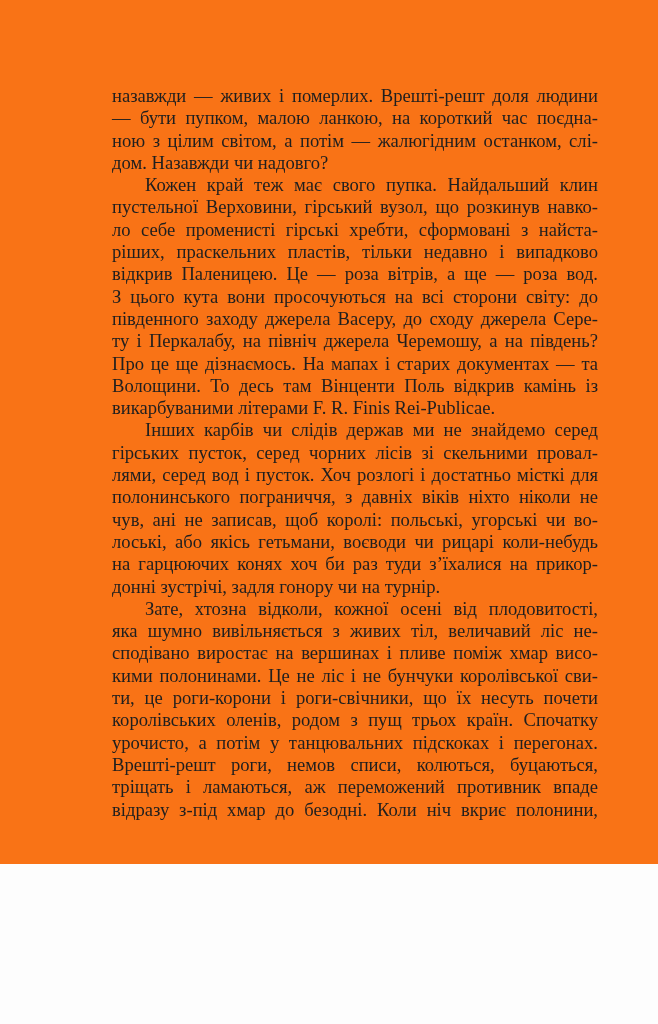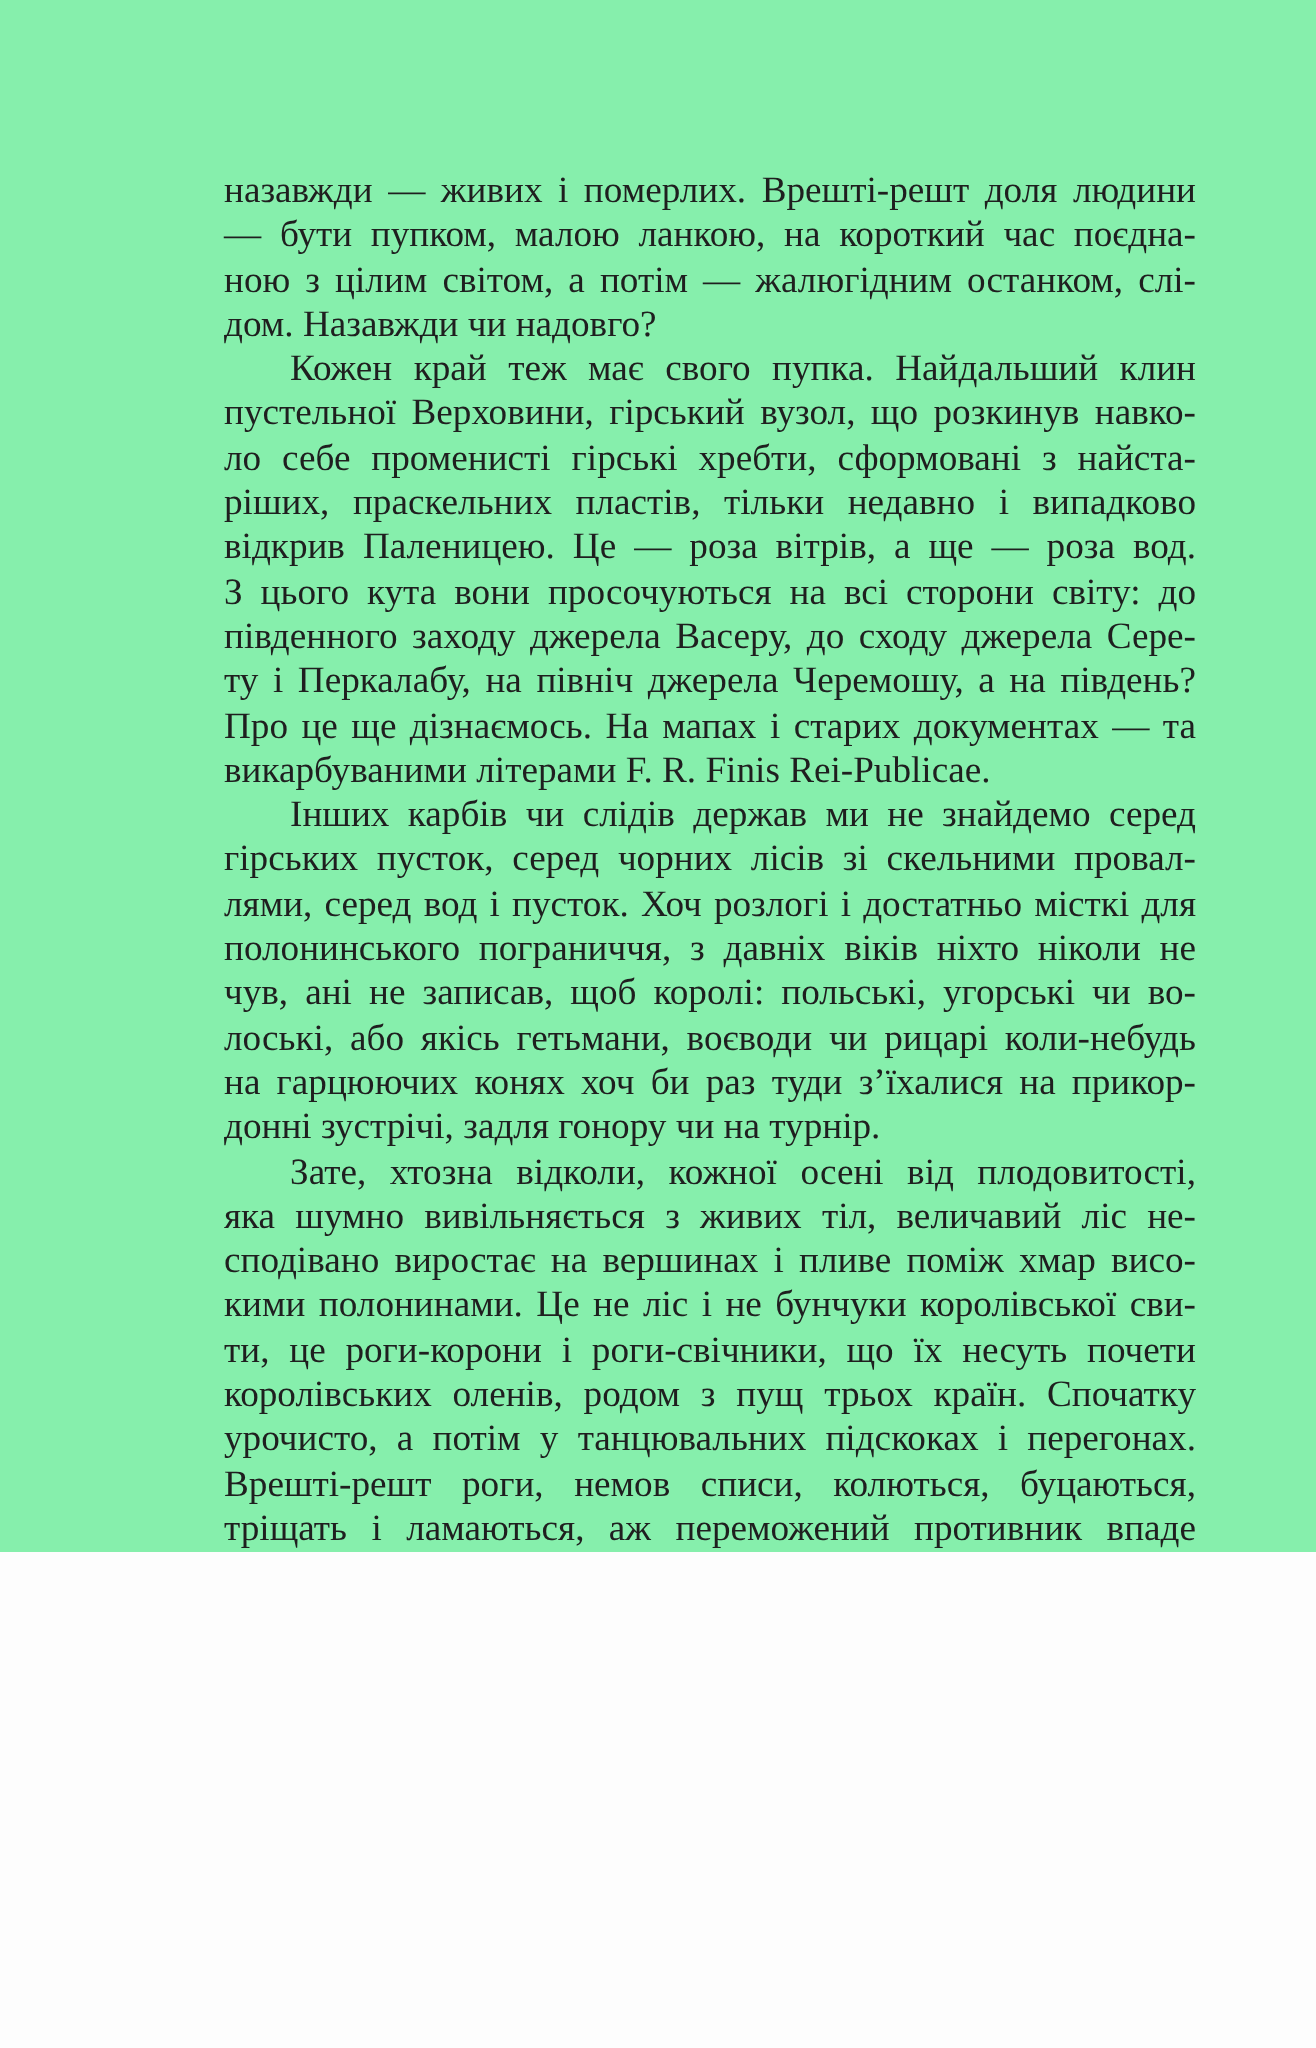--- a/index.html
+++ b/index.html
@@ -3,22 +3,22 @@
 <meta charset="utf-8">
 <style>
   html, body {
     margin: 0;
     padding: 0;
     background: #fdfdfd;
   }
   .page {
     position: relative;
     width: 658px;
-    height: 776px;
-    background: #86efac;
+    height: 864px;
+    background: #f97316;
     overflow: hidden;
   }
   .text-block {
     position: absolute;
     left: 112px;
     top: 85px;
     width: 486px;
     font-family: "Liberation Serif", "DejaVu Serif", serif;
     font-size: 18.6px;
     line-height: 22.3px;
@@ -74,20 +74,21 @@
       <div>
         <div class="line indent">Кожен край теж має свого пупка. Найдальший клин</div>
         <div class="line">пустельної Верховини, гірський вузол, що розкинув навко-</div>
         <div class="line">ло себе променисті гірські хребти, сформовані з найста-</div>
         <div class="line">ріших, праскельних пластів, тільки недавно і випадково</div>
         <div class="line">відкрив Паленицею. Це — роза вітрів, а ще — роза вод.</div>
         <div class="line">З цього кута вони просочуються на всі сторони світу: до</div>
         <div class="line">південного заходу джерела Васеру, до сходу джерела Сере-</div>
         <div class="line">ту і Перкалабу, на північ джерела Черемошу, а на південь?</div>
         <div class="line">Про це ще дізнаємось. На мапах і старих документах — та</div>
+        <div class="line">Волощини. То десь там Вінценти Поль відкрив камінь із</div>
         <div class="line lastline">викарбуваними літерами F. R. Finis Rei-Publicae.</div>
       </div>
       <div>
         <div class="line indent">Інших карбів чи слідів держав ми не знайдемо серед</div>
         <div class="line">гірських пусток, серед чорних лісів зі скельними провал-</div>
         <div class="line">лями, серед вод і пусток. Хоч розлогі і достатньо місткі для</div>
         <div class="line">полонинського пограниччя, з давніх віків ніхто ніколи не</div>
         <div class="line">чув, ані не записав, щоб королі: польські, угорські чи во-</div>
         <div class="line">лоські, або якісь гетьмани, воєводи чи рицарі коли-небудь</div>
         <div class="line">на гарцюючих конях хоч би раз туди з’їхалися на прикор-</div>

